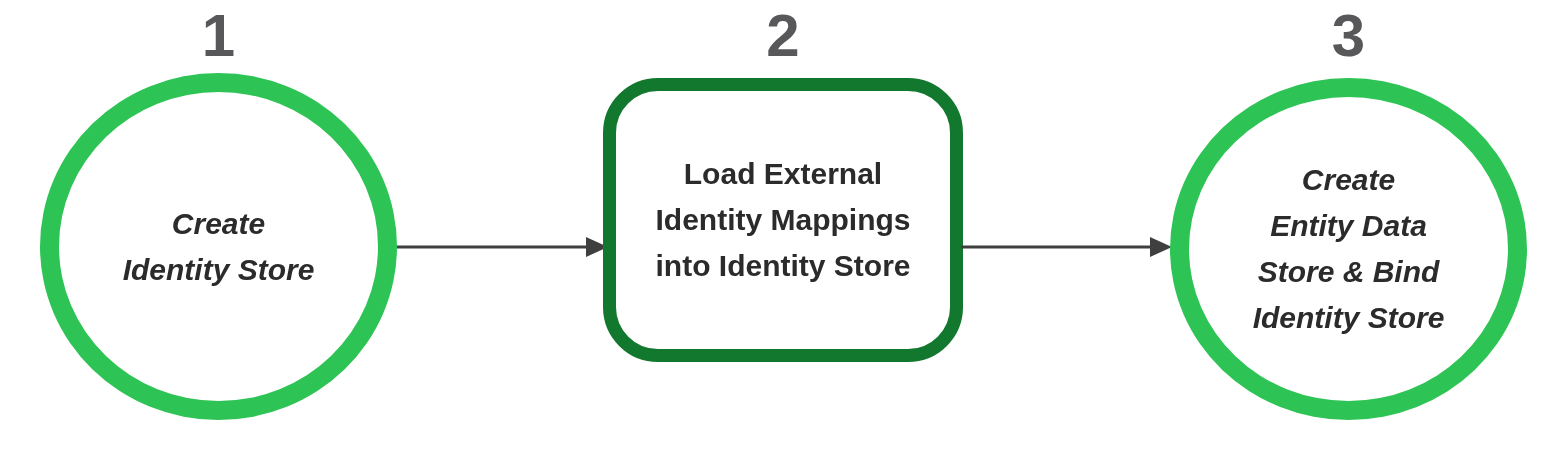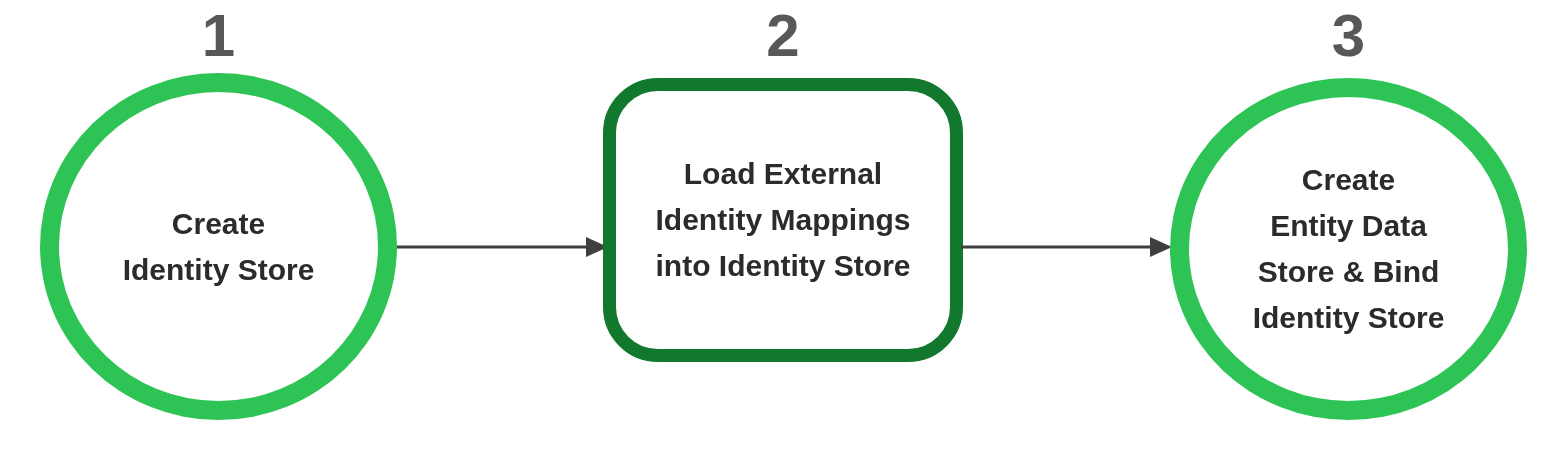--- a/index.html
+++ b/index.html
@@ -37,20 +37,21 @@
     font-size: 30px;
     font-weight: 700;
     color: #2b2b2b;
     line-height: 46px;
     white-space: pre-line;
     text-align: center;
   }
   .circle {
     border: 19px solid #2ec455;
     border-radius: 50%;
+    font-style: italic;
   }
   #circle-1 { left: 40px;  top: 73px; width: 357px; height: 347px; }
   #circle-3 { left: 1170px; top: 78px; width: 357px; height: 342px; }
   .rounded-box {
     border: 13px solid #11782e;
     border-radius: 55px;
   }
   #box-2 { left: 603px; top: 78px; width: 360px; height: 284px; }
   #num-1 { left: 40px;   width: 357px; }
   #num-2 { left: 603px;  width: 360px; }

